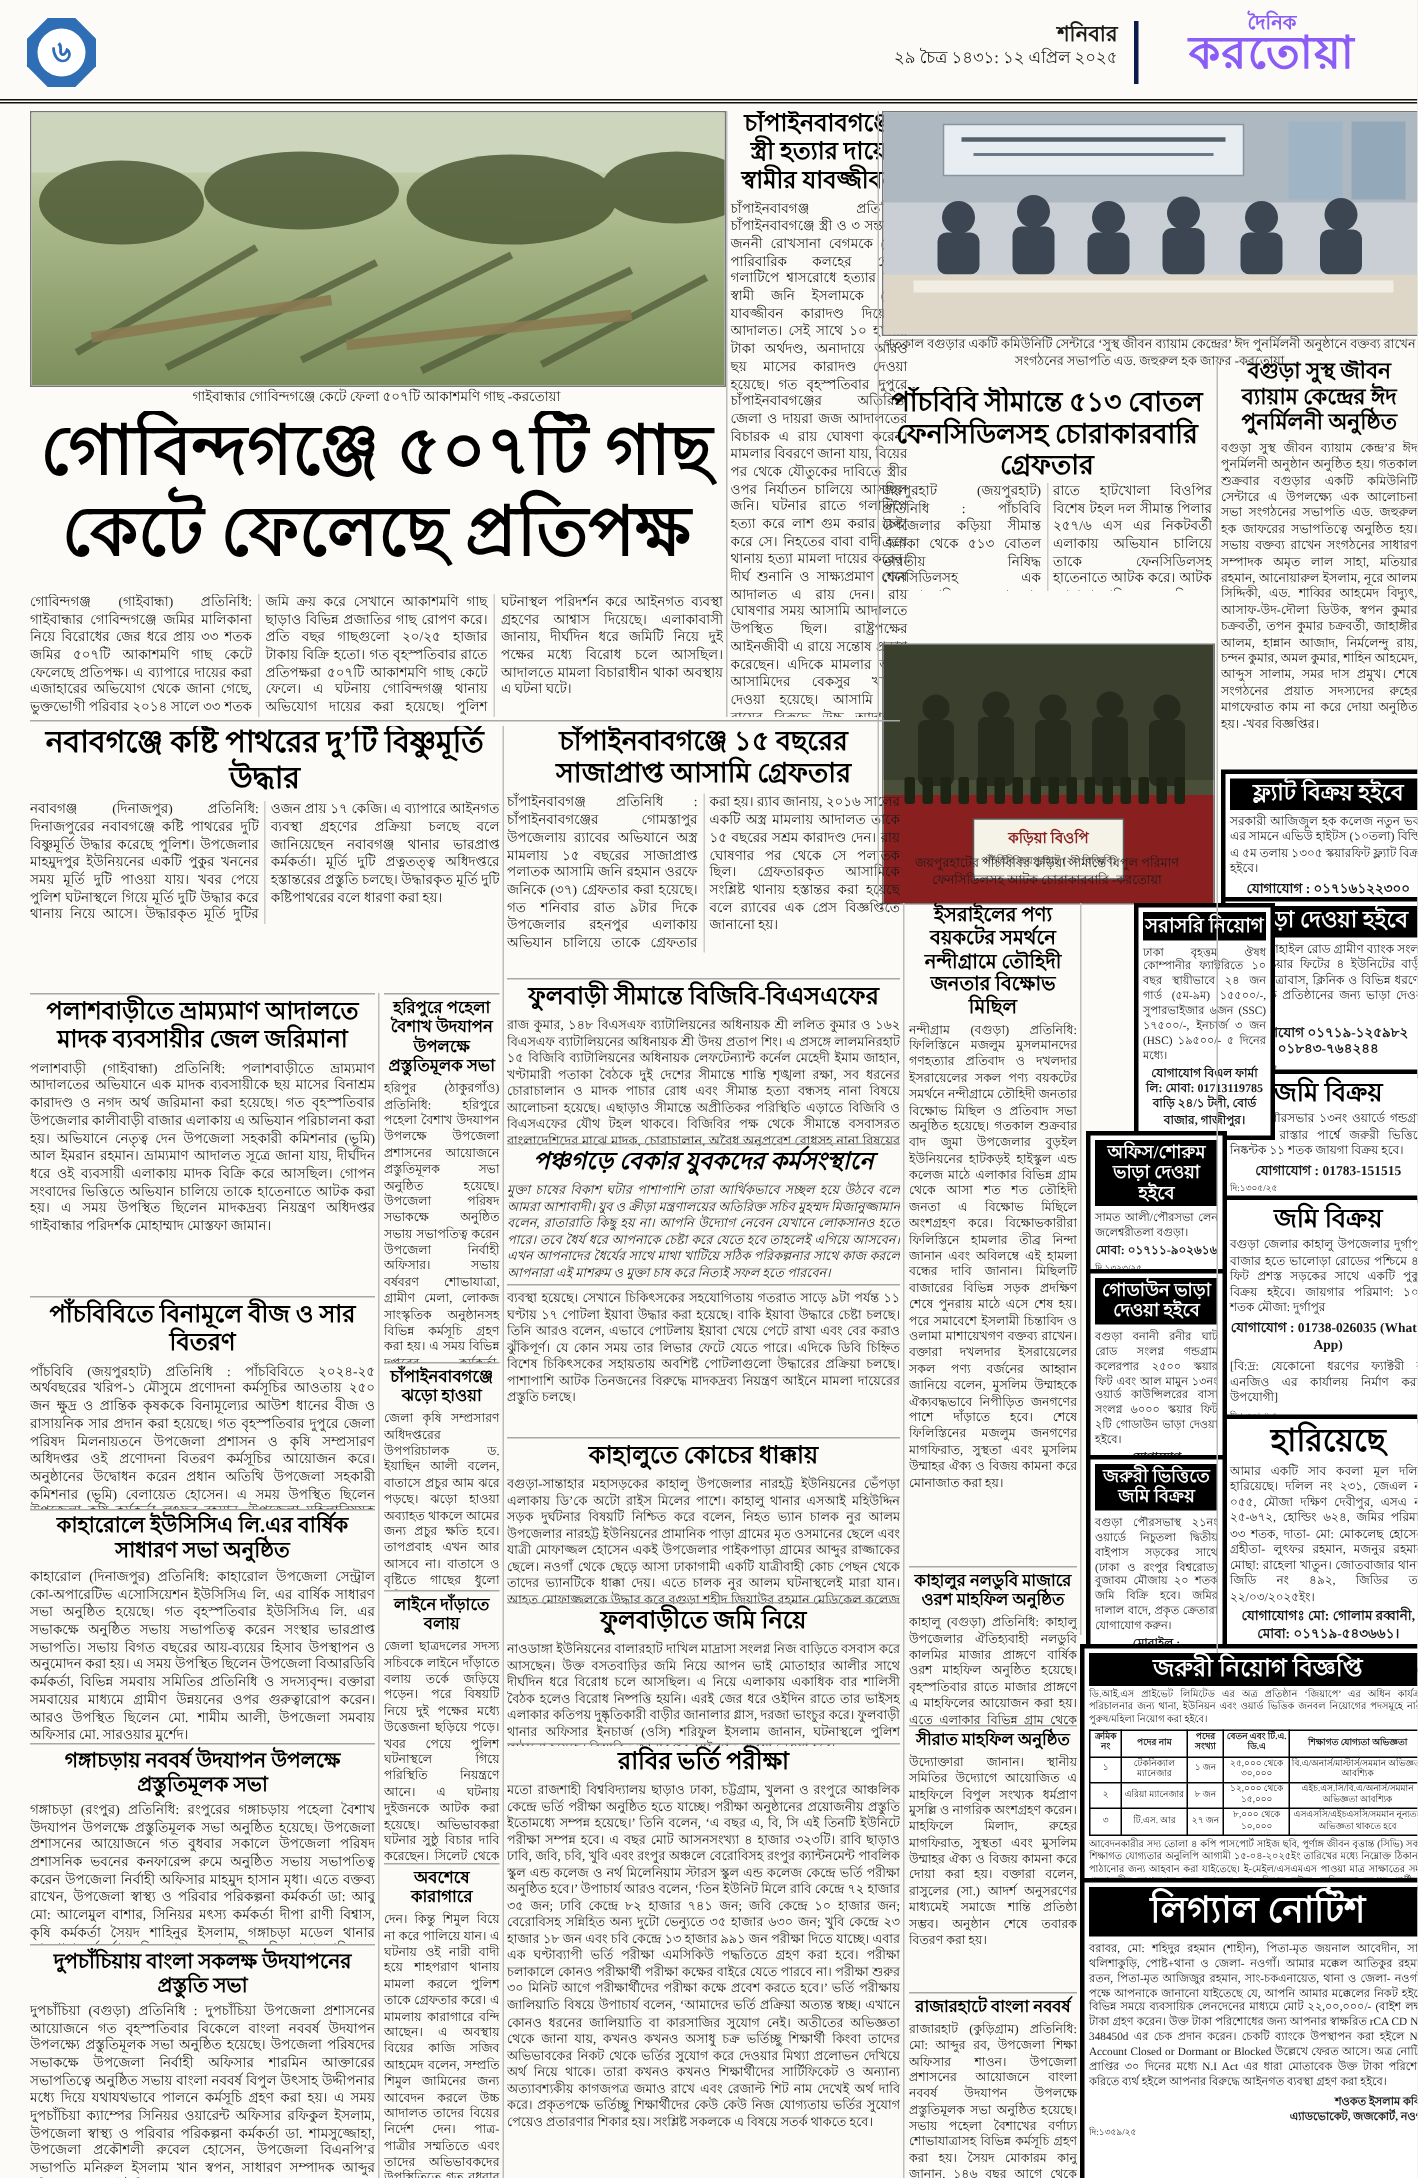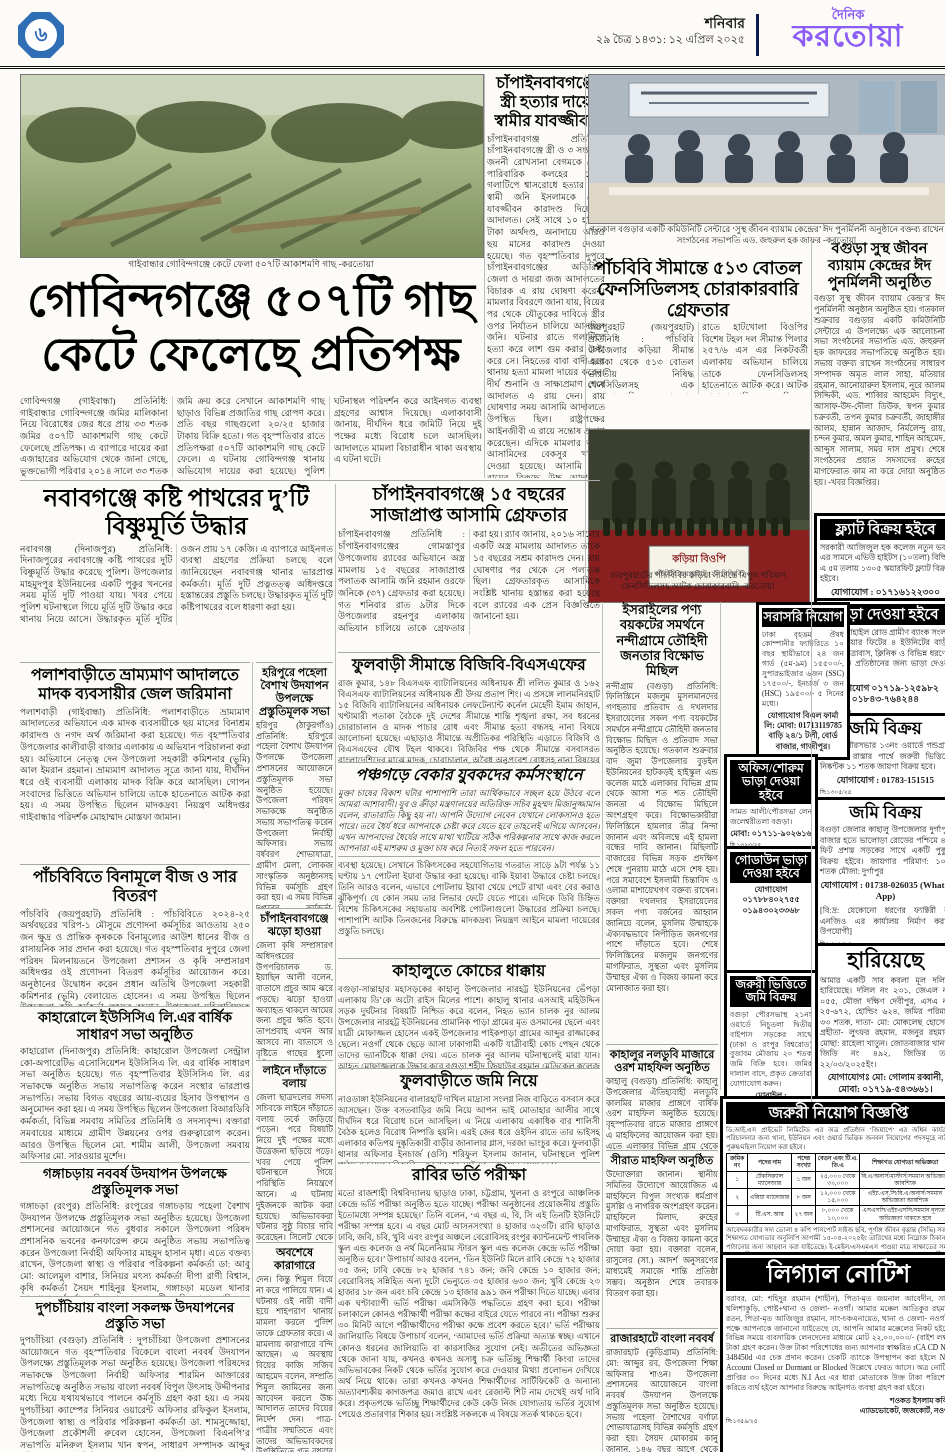--- a/index.html
+++ b/index.html
@@ -16,21 +16,21 @@
   #dateblock .wd{font-weight:bold;font-size:14px;}
   #dateblock .dt{font-size:11px;}
   #mast-divider{position:absolute;right:186px;top:14px;width:3px;height:42px;background:#0d1b4c;}
   #mastname{position:absolute;right:16px;top:8px;width:162px;text-align:center;color:#8b5cf6;line-height:1;}
   #mastname .small{font-size:13px;font-weight:bold;}
   #mastname .big{font-size:30px;font-weight:bold;letter-spacing:1px;}
   
   .blk{position:absolute;overflow:hidden;}
   .art h3{margin:0 0 3px 0;text-align:center;font-weight:bold;line-height:1.18;color:#000;}
   .h-xl{font-size:46px;line-height:1.22;}
-  .h-lg{font-size:24px;}
+  .h-lg{font-size:20px;}
   .h-md{font-size:16px;}
   .h-sm{font-size:13px;}
   .h-xs{font-size:11px;}
   .body{font-size:9px;line-height:1.3;text-align:justify;margin:0;}
   .c2{columns:2;column-gap:8px;column-rule:1px solid #ccc;}
   .c3{columns:3;column-gap:9px;column-rule:1px solid #ccc;}
   .rt{border-top:1px solid #a8a8a8;padding-top:3px;}
   .caption{font-size:9px;line-height:1.25;text-align:center;}
   .vrule{position:absolute;width:1px;background:#bdbdbd;}
   
@@ -347,20 +347,21 @@
 
   <div class="ad" style="left:724px;top:754px;width:82px;height:88px;">
     <div class="t" style="font-size:12px;">অফিস/শোরুম ভাড়া দেওয়া হইবে</div>
     <div class="b" style="font-size:7.5px;">সামত আলী/পৌরসভা লেন জলেশ্বরীতলা বগুড়া।</div>
     <div class="c" style="font-size:8px;">মোবা: ০১৭১১-৯০২৬১৬</div>
     <div class="ref">দি.১৩২৩/২৫</div>
   </div>
 
   <div class="ad" style="left:724px;top:846px;width:82px;height:120px;">
     <div class="t" style="font-size:12px;">গোডাউন ভাড়া দেওয়া হইবে</div>
+    <div class="b" style="font-size:7.5px;">বগুড়া বনানী রনীর ঘাট রোড সংলগ্ন গন্ডগ্রাম কলেরপার ২৫০০ স্কয়ার ফিট এবং আল মামুন ১৩নং ওয়ার্ড কাউন্সিলরের বাসা সংলগ্ন ৬০০০ স্কয়ার ফিট ২টি গোডাউন ভাড়া দেওয়া হইবে।</div>
     <div class="c" style="font-size:8px;">যোগাযোগ ০১৭৮৮৪০২৭৫৫ ০১৯৪৩০২৩৩৬৮</div>
 
   </div>
 
   <div class="ad" style="left:724px;top:970px;width:82px;height:120px;">
     <div class="t" style="font-size:12px;">জরুরী ভিত্তিতে জমি বিক্রয়</div>
     <div class="b" style="font-size:7.5px;">বগুড়া পৌরসভাস্থ ২১নং ওয়ার্ডে নিচুতলা দ্বিতীয় বাইপাস সড়কের সাথে (ঢাকা ও রংপুর বিশ্বরোড) বুজাবম মৌজায় ২০ শতক জমি বিক্রি হবে। জমির দালাল বাদে, প্রকৃত ক্রেতারা যোগাযোগ করুন।</div>
     <div class="c" style="font-size:8px;">মোবাইল : ০১৭৩০০২৫৫৬০</div>
 
   </div>

